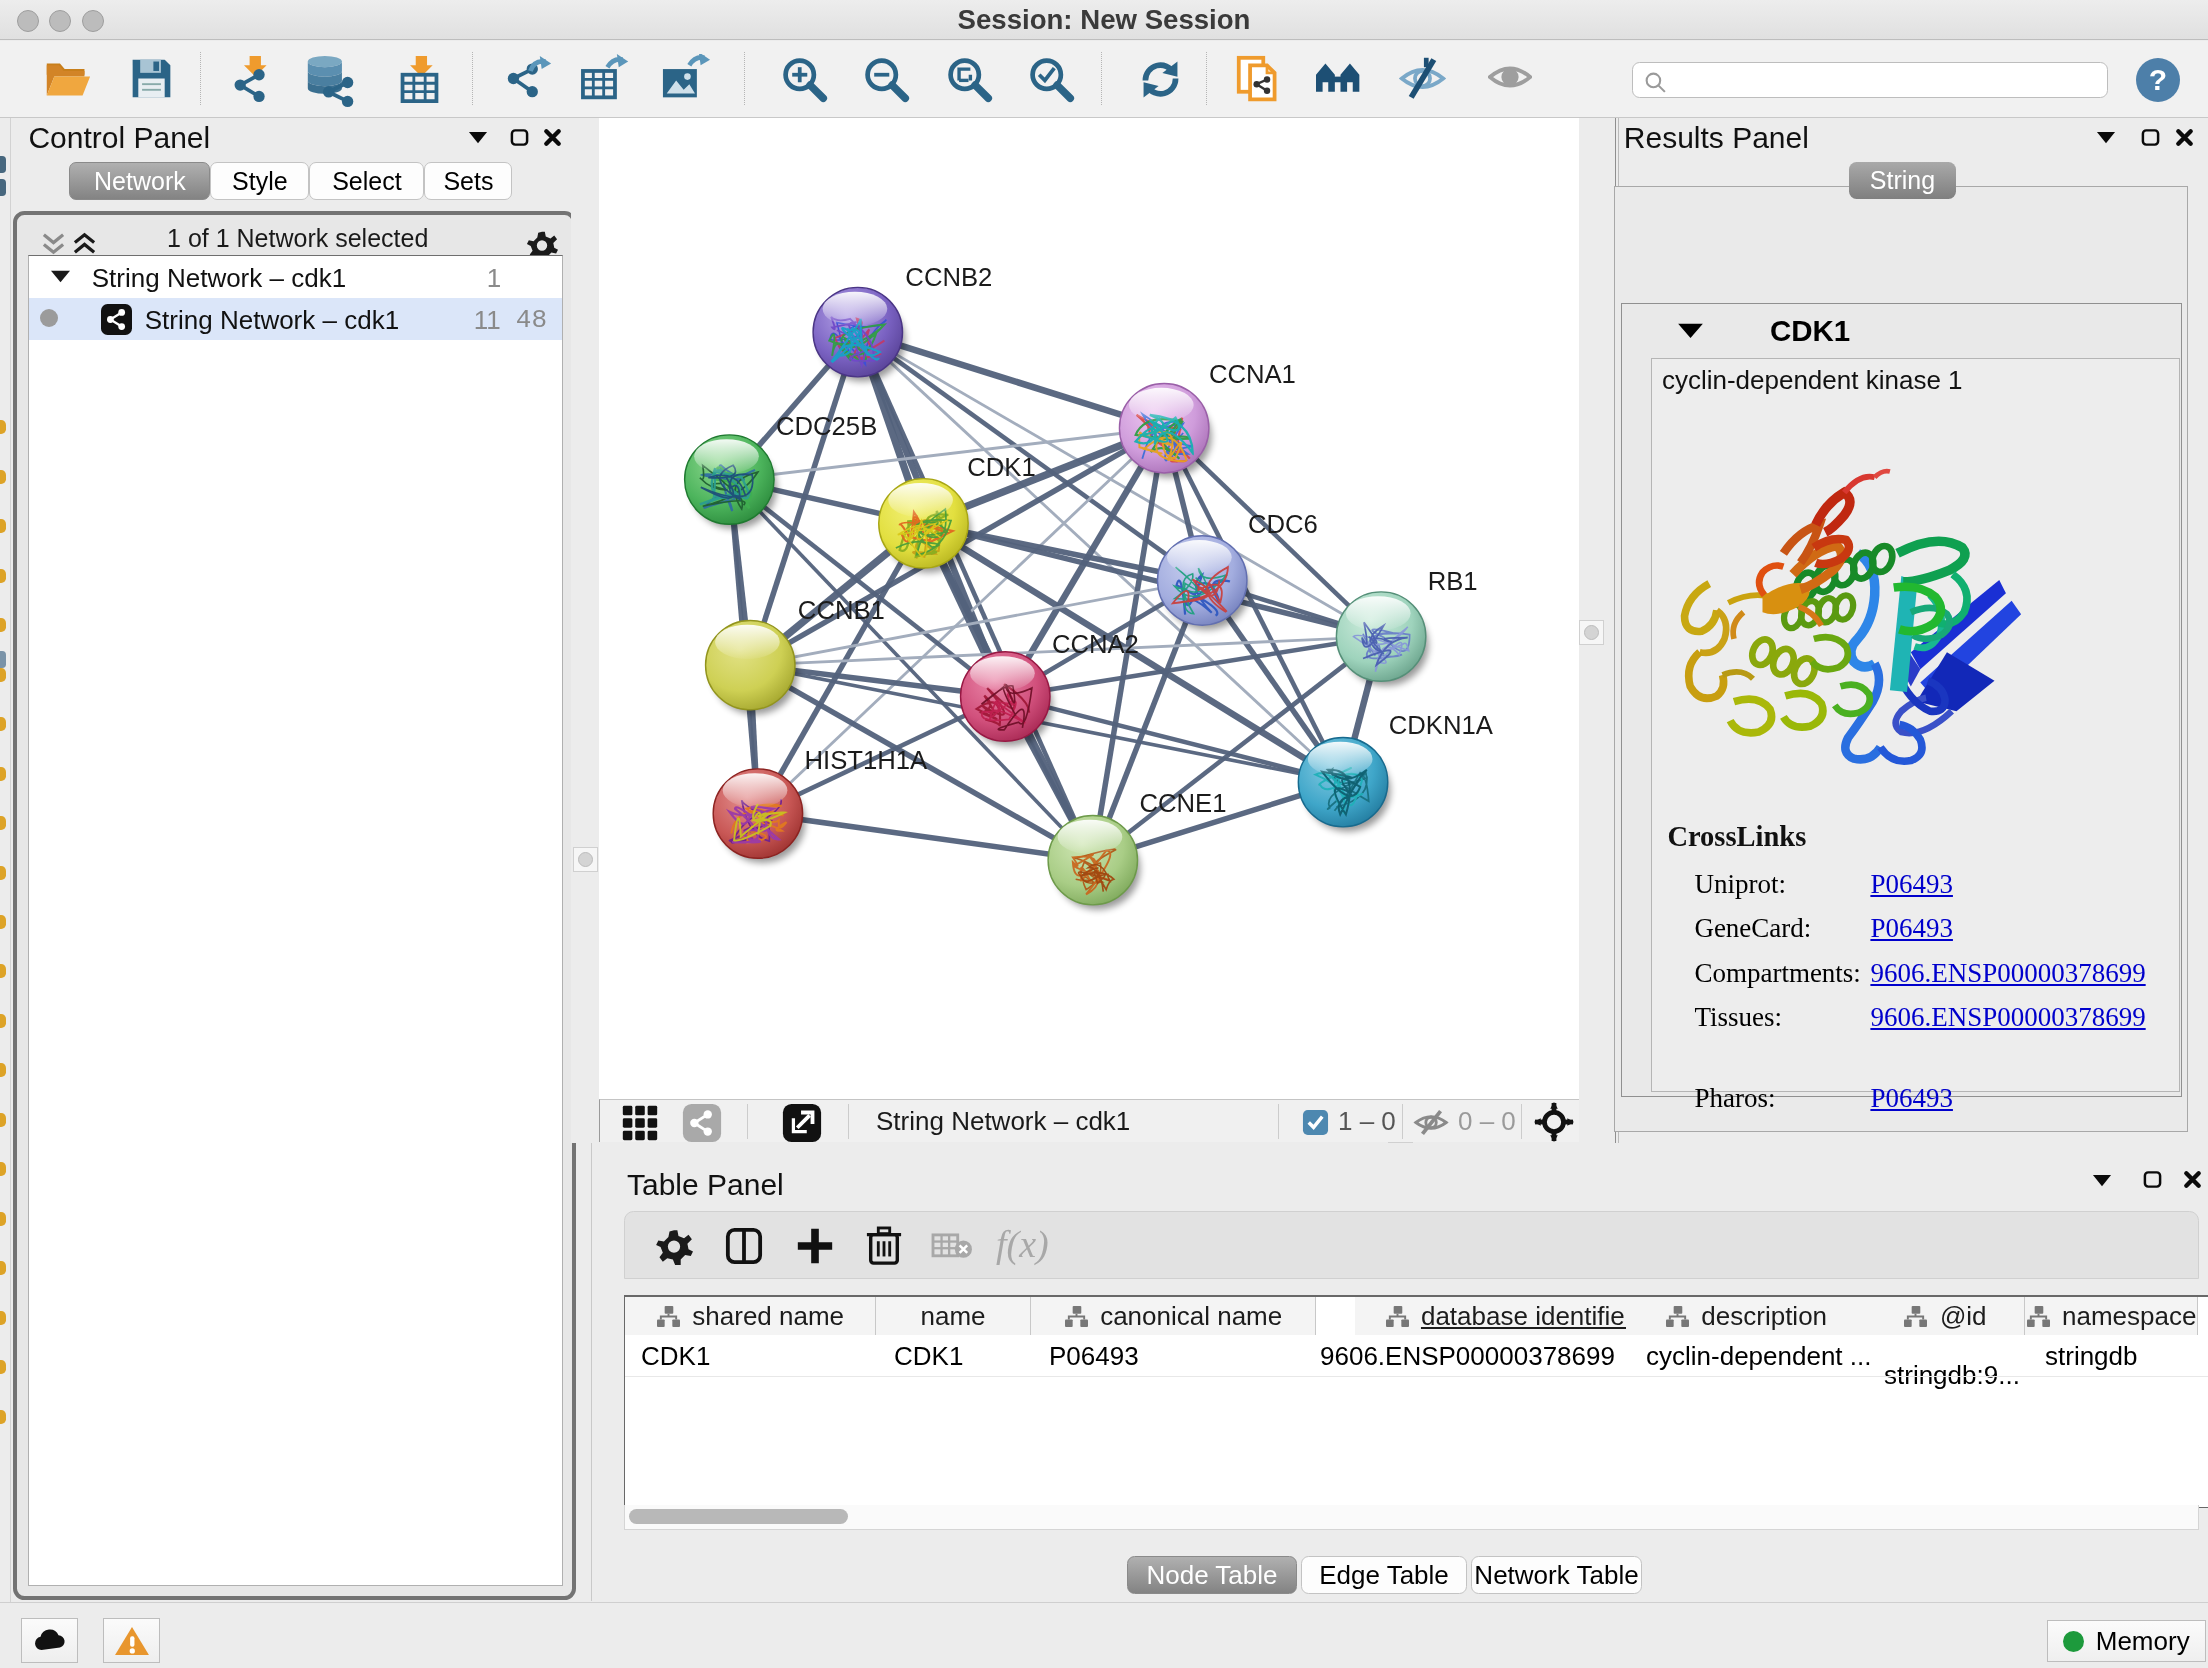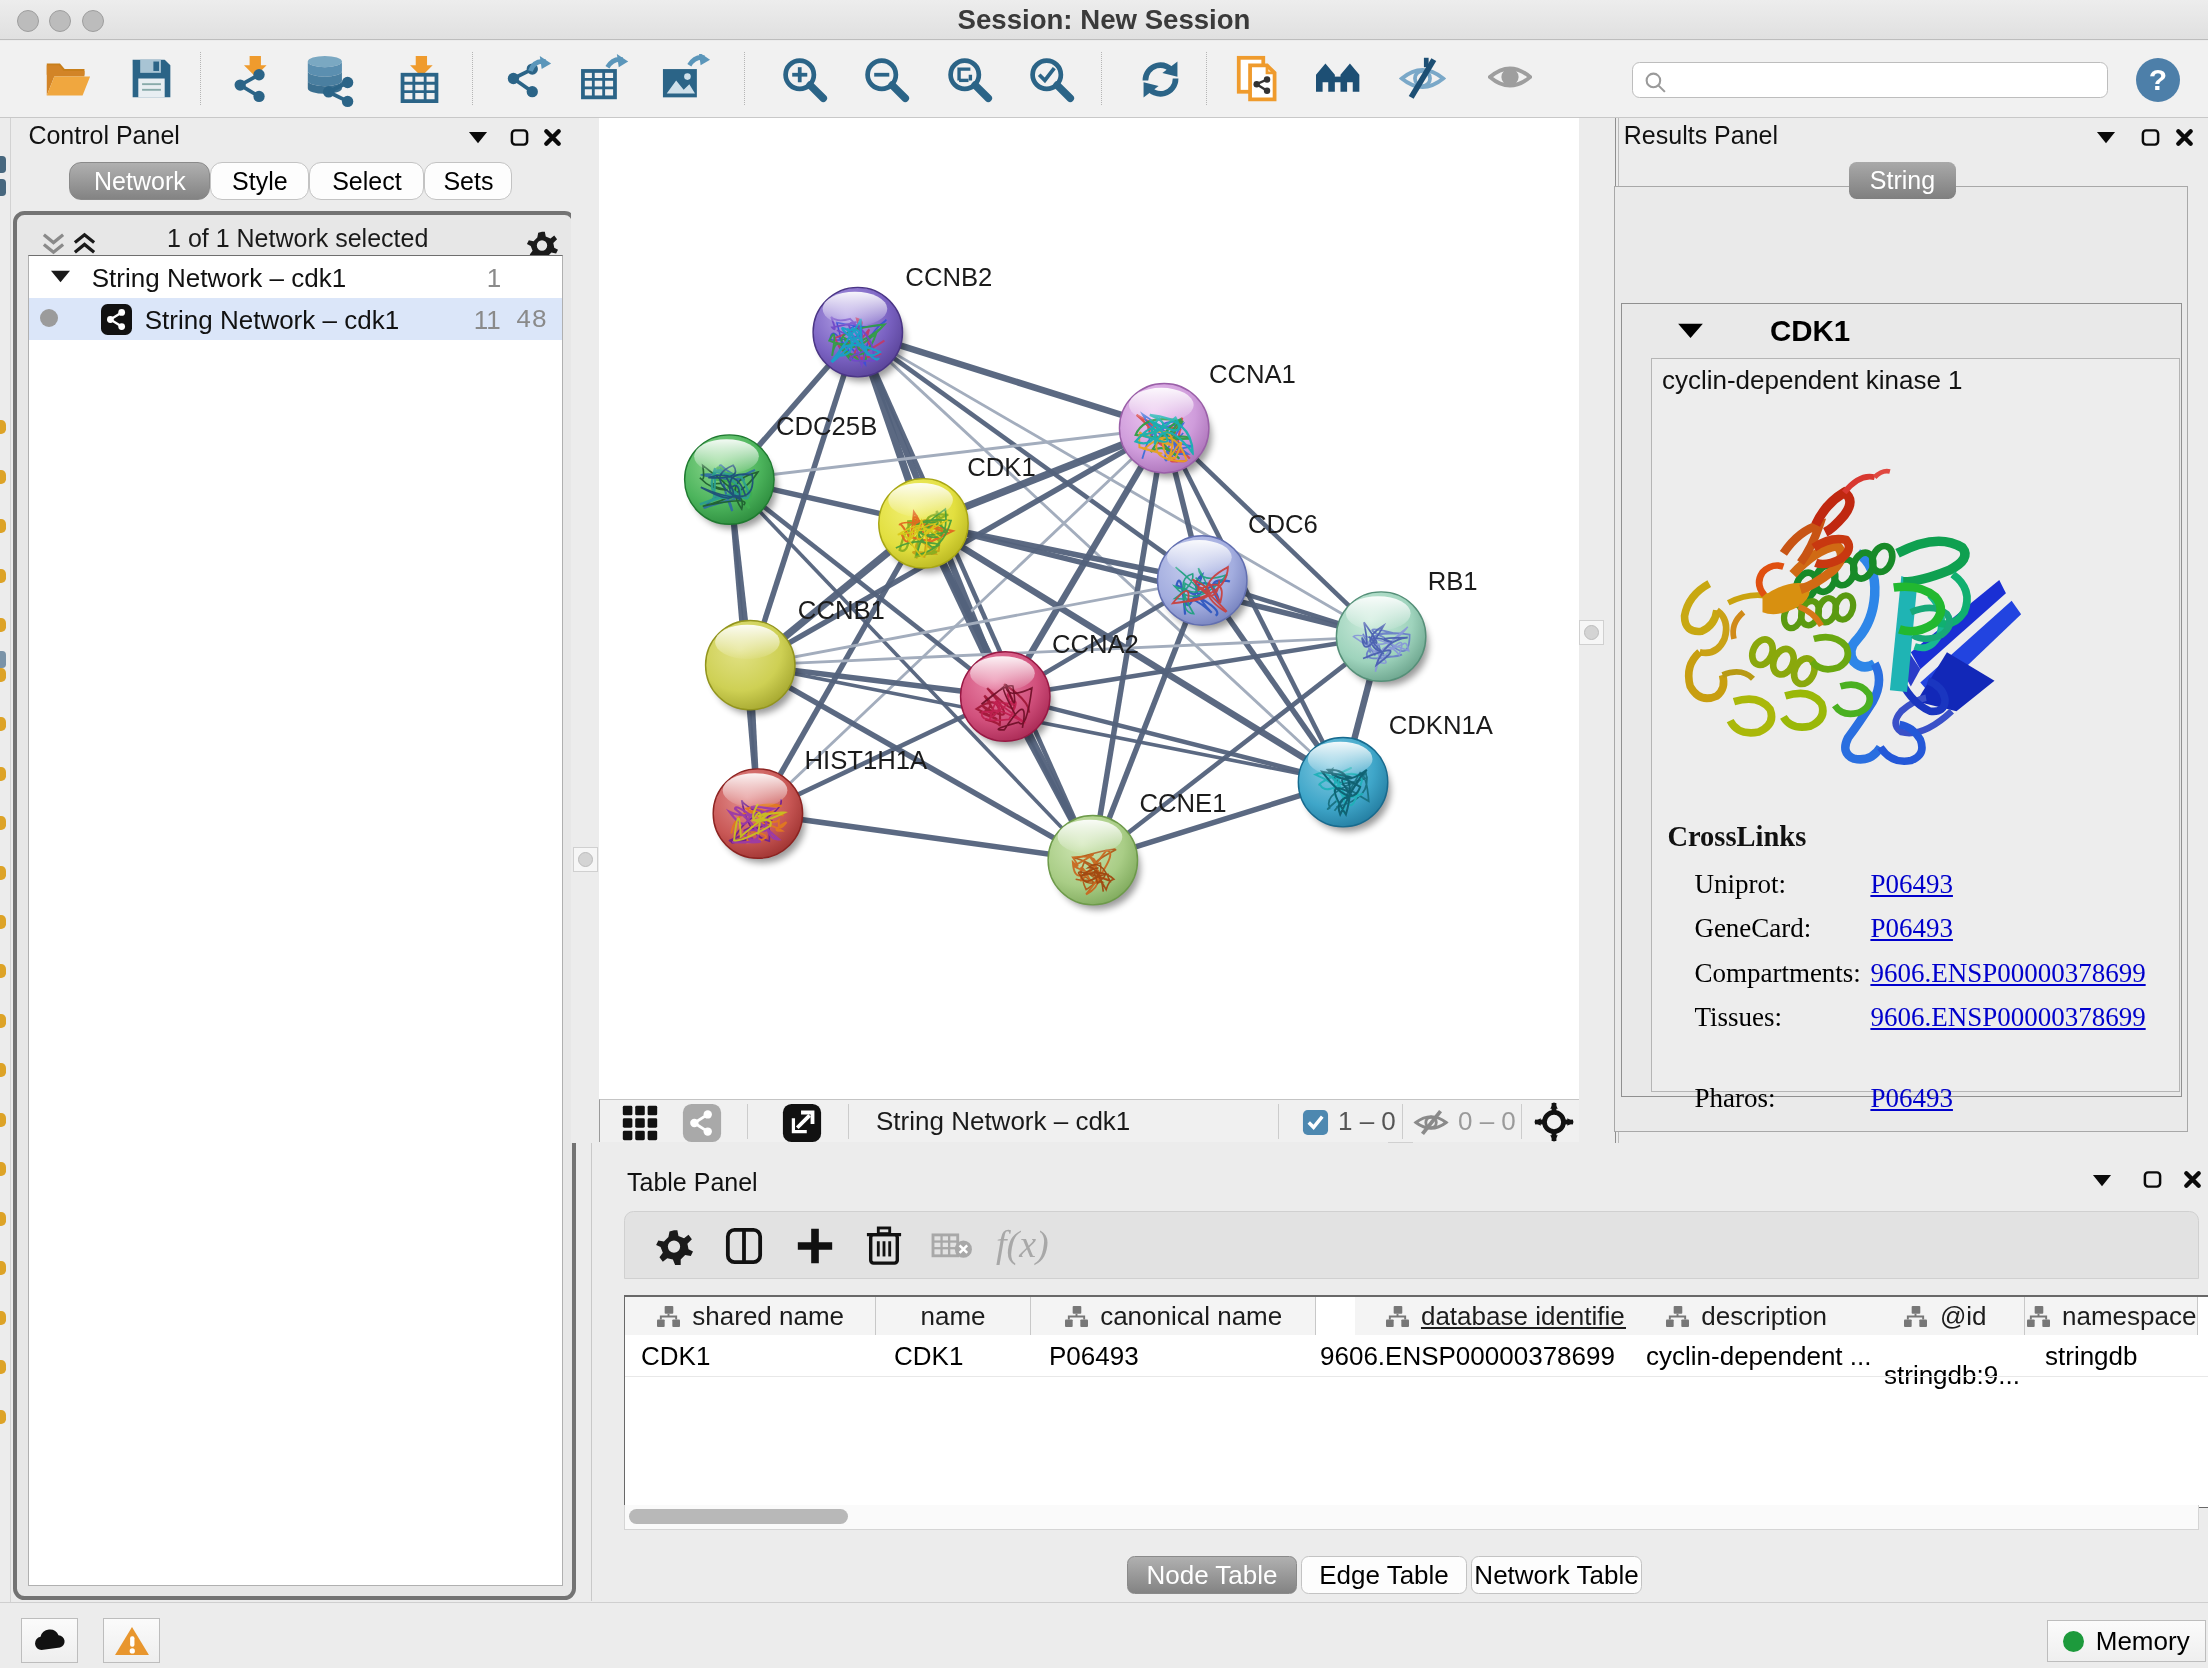--- a/index.html
+++ b/index.html
@@ -16,23 +16,23 @@
 .ticon { position:absolute; top:13.3px; }
 #searchbox { position:absolute; left:1632px; top:21px; width:476px; height:36px; background:#ffffff; border:1px solid #bdbdbd; border-radius:7.6px; }
 #searchbox svg { position:absolute; left:9.5px; top:6.7px; }
 #helpbtn { position:absolute; left:2136px; top:17px; width:44px; height:44px; border-radius:50%; background:#4d7fa9; color:#ffffff; font-size:30px; font-weight:bold; text-align:center; line-height:44px; }
 
 #lstrip { left:0; top:118px; width:10.5px; height:1484px; background:#ececec; border-right:1px solid #d2d2d2; overflow:hidden;}
 .ydot { position:absolute; left:-3.8px; width:9.5px; height:14.3px; border-radius:4.8px; background:#dda327; }
 .bdot { position:absolute; left:-5.7px; width:11.4px; height:17px; border-radius:3.8px; background:#47677e; }
 
 #cpanel { left:11.4px; top:118px; width:578px; height:1484px; background:#ececec; }
-.paneltitle { font-size:25px; color:#111; }
-
-.tabbtn { position:absolute; top:44px; height:38px; border:1px solid #c3c3c3; border-radius:12px; background:#fdfdfd; color:#000; font-size:25px; text-align:center; line-height:36px; }
+.paneltitle { font-size:30px; color:#111; }
+
+.tabbtn { position:absolute; top:44px; height:38px; border:1px solid #c3c3c3; border-radius:7px; background:#fdfdfd; color:#000; font-size:25px; text-align:center; line-height:36px; }
 .tabsel { background:linear-gradient(#b0b0b0,#838383); color:#fff; border:1px solid #8a8a8a; }
 #cpbox { position:absolute; left:1.9px; top:93px; width:563px; height:1389px; background:#e7e7e7; border-radius:11.4px; border:4px solid #737373;}
 #cpinfo { position:absolute; left:11.4px; top:7.6px; width:538px; height:31px; font-size:25px; color:#1a1a1a; text-align:center; line-height:31px;}
 #cplist { position:absolute; left:10.5px; top:40px; width:535px; height:1331px; background:#ffffff; border-top:1.9px solid #6e6e6e; border-left:1px solid #b0b0b0; border-right:1px solid #b0b0b0; border-bottom:1px solid #b0b0b0;}
 .trow { position:absolute; left:0; width:100%; height:42px; font-size:26px; color:#111; }
 .trowsel { background:#dbe6f9; }
 .rnum { position:absolute; font-size:26px; color:#8a8a8a; }
 #cfooter { left:599px; top:1099px; width:980px; height:43px; background:#f0f0f0; border-top:1px solid #c4c4c4; border-left:1px solid #9a9a9a;}
 .fsep { position:absolute; top:3.8px; height:35px; border-left:1px solid #cccccc; }
 #cfooter .nettext { position:absolute; left:276px; top:0; font-size:26px; color:#1a1a1a; line-height:43px; }

